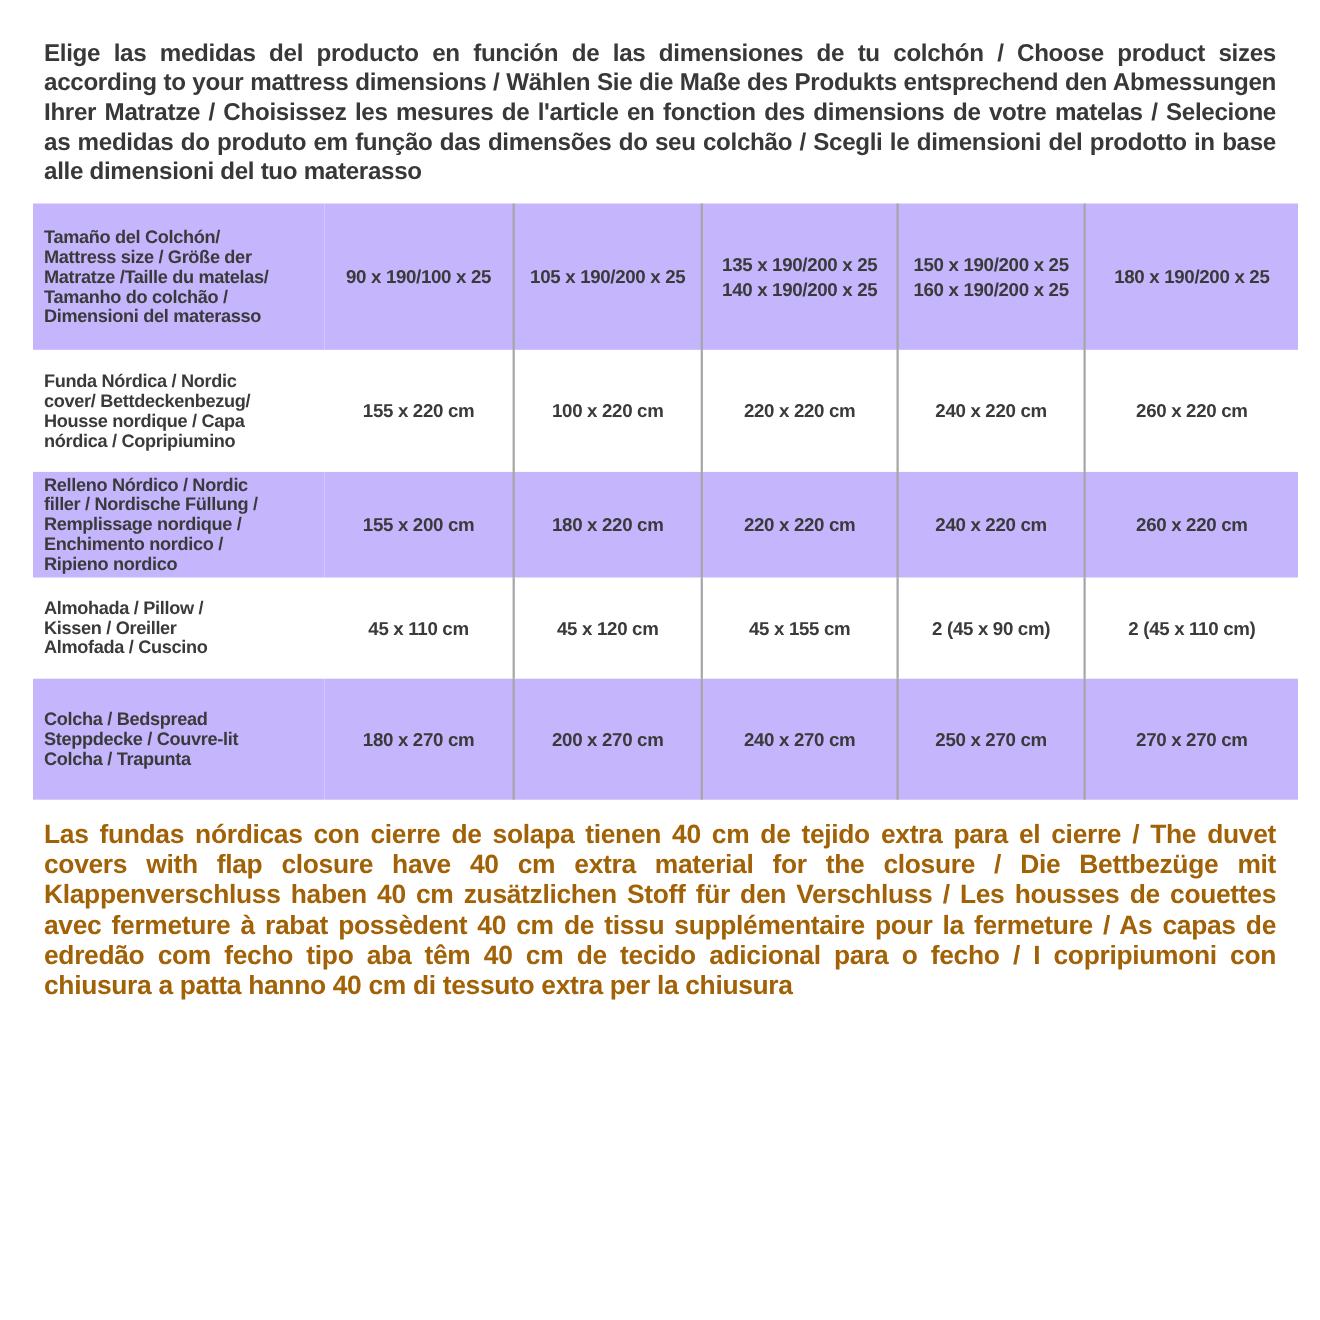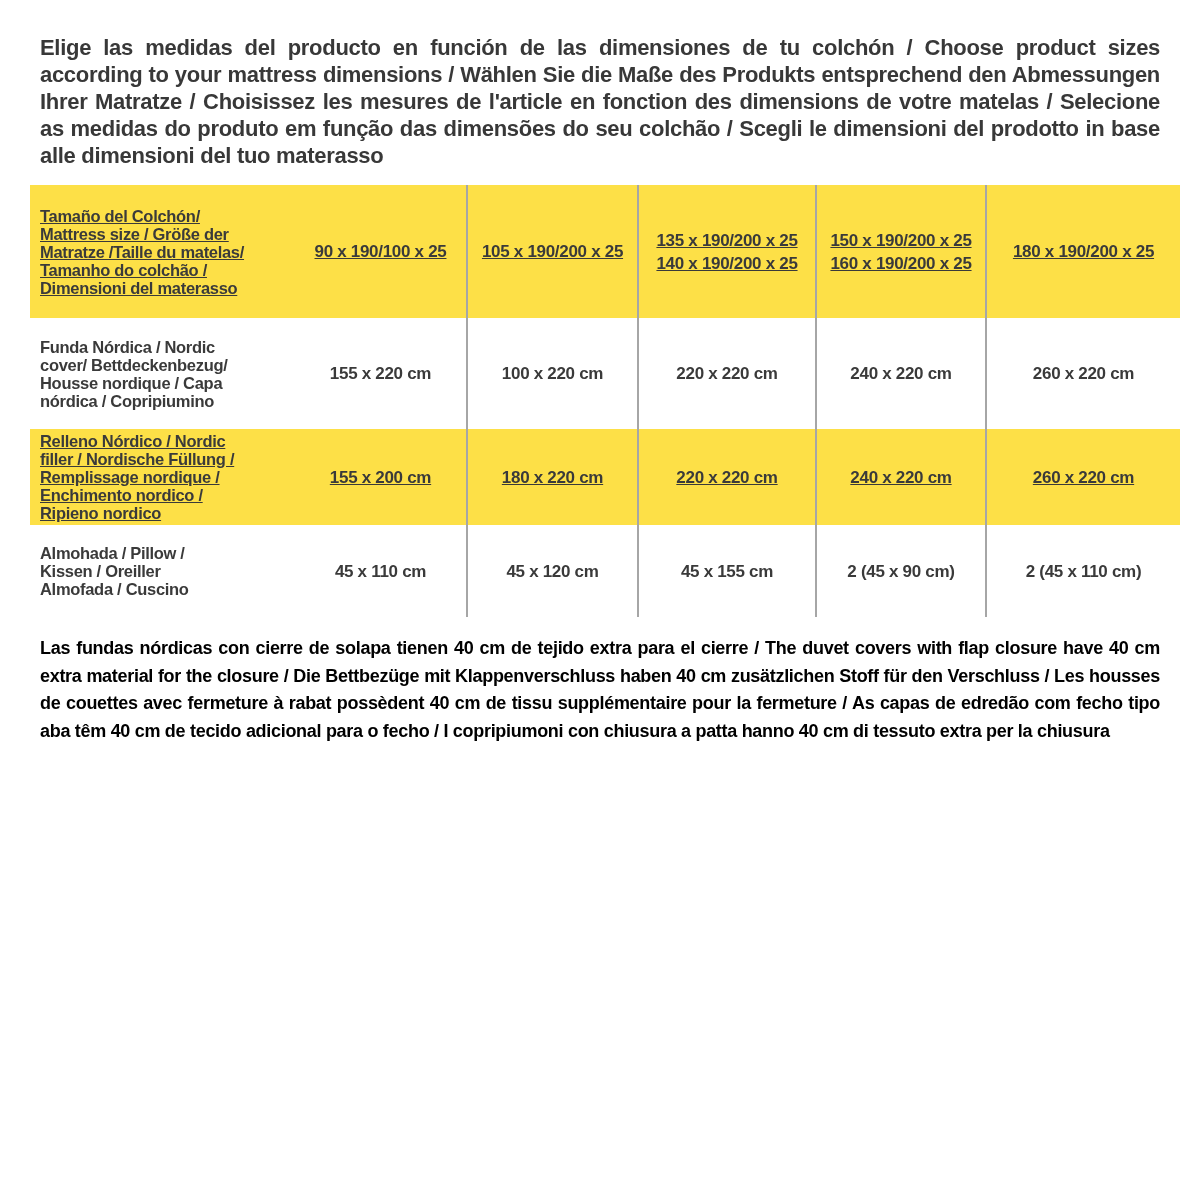--- a/index.html
+++ b/index.html
@@ -21,34 +21,34 @@
     vertical-align:middle;font-weight:700;white-space:pre-line;
     padding:0;color:#3a3a3a;
   }
   .size-table td.label{
     text-align:left;padding-left:10px;padding-right:4px;
     font-size:16.5px;line-height:18px;letter-spacing:-0.3px;
   }
   .size-table td.val{
     text-align:center;font-size:17px;line-height:23px;letter-spacing:-0.3px;
   }
-  tr.gray td{background:#fde047;text-decoration:underline;}
+  tr.gray td{background:#c4b5fd;}
   .size-table td.div{border-left:2px solid #a6a6a6;}
   tr.rh1 td{height:133px;}
   tr.rh2 td{height:111px;}
   tr.rh3 td{height:107px;}
   tr.rh4 td{height:114px;}
   tr.rh5 td{height:96px;}
   tr.rh6 td{height:92px;}
   tr.rh7 td{height:110px;}
   tr.rh8 td{height:98px;}
   .note{
     margin:18px 0 0 0;width:1120px;
-    font-size:18px;font-weight:700;line-height:27.5px;
-    text-align:justify;letter-spacing:-0.3px;color:#000000;
+    font-size:24px;font-weight:700;line-height:27.5px;
+    text-align:justify;letter-spacing:-0.3px;color:#a16207;
   }
 </style>
 </head>
 <body>
 
 <div class="page">
 
   <p class="intro">Elige las medidas del producto en función de las dimensiones de tu colchón / Choose product sizes according to your mattress dimensions / Wählen Sie die Maße des Produkts entsprechend den Abmessungen Ihrer Matratze / Choisissez les mesures de l'article en fonction des dimensions de votre matelas / Selecione as medidas do produto em função das dimensões do seu colchão / Scegli le dimensioni del prodotto in base alle dimensioni del tuo materasso</p>
 
   <table class="size-table">
@@ -107,19 +107,29 @@
         <td class="label">Almohada  / Pillow /
 Kissen / Oreiller
 Almofada / Cuscino</td>
         <td class="val">45 x 110 cm</td>
         <td class="val div">45 x 120 cm</td>
         <td class="val div">45 x 155 cm</td>
         <td class="val div">2 (45 x 90 cm)</td>
         <td class="val div">2 (45 x 110 cm)</td>
       </tr>
 
+      <tr class="gray rh7">
+        <td class="label">Colcha / Bedspread
+Steppdecke / Couvre-lit
+Colcha / Trapunta</td>
+        <td class="val">180 x 270 cm</td>
+        <td class="val div">200 x 270 cm</td>
+        <td class="val div">240 x 270 cm</td>
+        <td class="val div">250 x 270 cm</td>
+        <td class="val div">270 x 270 cm</td>
+      </tr>
 
     </tbody>
   </table>
 
   <p class="note">Las fundas nórdicas con cierre de solapa tienen 40 cm de tejido extra para el cierre  / The duvet covers with flap closure have 40 cm extra material for the closure / Die Bettbezüge mit Klappenverschluss haben 40 cm zusätzlichen Stoff für den Verschluss / Les housses de couettes avec fermeture à rabat possèdent 40 cm de tissu supplémentaire pour la fermeture / As capas de edredão com fecho tipo aba têm 40 cm de tecido adicional para o fecho / I copripiumoni con chiusura a patta hanno 40 cm di tessuto extra per la chiusura</p>
 
 </div>
 
 </body></html>

